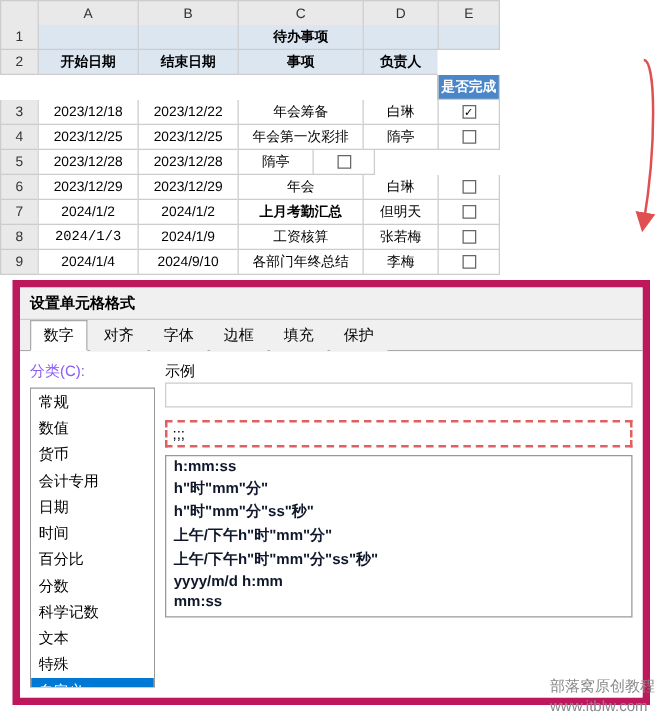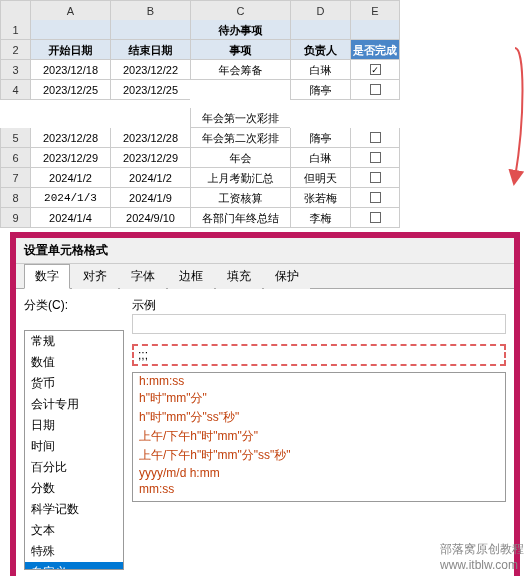--- a/index.html
+++ b/index.html
@@ -175,22 +175,22 @@
       background: #fff;
       gap: 8px;
     }
 
     .category-panel {
       width: 100px;
     }
 
     .category-label {
       font-size: 12px;
-      margin-bottom: 16px;
-      color: #000000;
+      margin-bottom: 4px;
+      color: #8b5cf6;
     }
 
     .category-list {
       width: 100px;
       height: 240px;
       border: 1px solid #999;
       background: #fff;
       overflow-y: auto;
       font-size: 12px;
     }
@@ -242,22 +242,23 @@
       border: 1px solid #999;
       background: #fff;
       height: 130px;
       overflow-y: auto;
       font-size: 12px;
     }
 
     .fmt-item {
       padding: 1px 6px;
       cursor: pointer;
-      color: #c2410c;
+      color: #0f172a;
       white-space: nowrap;
+      font-weight: bold;
     }
 
     
     .watermark {
       position: absolute;
       bottom: 4px;
       right: 8px;
       font-size: 12px;
       color: #888;
     }
@@ -292,50 +293,49 @@
     <div class="cell cell-title" style="width:60px;min-width:60px;"></div>
     <div class="cell cell-title" style="width:50px;min-width:50px;border-right:1px solid #ccc;"></div>
   </div>
 
   <div class="sheet-row">
     <div class="row-num">2</div>
     <div class="cell cell-header" style="width:80px;min-width:80px;">开始日期</div>
     <div class="cell cell-header" style="width:80px;min-width:80px;">结束日期</div>
     <div class="cell cell-header" style="width:100px;min-width:100px;">事项</div>
     <div class="cell cell-header" style="width:60px;min-width:60px;">负责人</div>
-    <div class="cell cell-done-header" style="width:50px;min-width:50px;border-right:1px solid #ccc;">是否完成</div>
+    <div class="cell cell-done-header" style="width:50px;min-width:50px;border-right:1px solid #ccc;margin-top:20px;">是否完成</div>
   </div>
 
   <div class="sheet-row">
     <div class="row-num">3</div>
     <div class="cell cell-date" style="width:80px;min-width:80px;">2023/12/18</div>
     <div class="cell cell-date" style="width:80px;min-width:80px;">2023/12/22</div>
     <div class="cell cell-data" style="width:100px;min-width:100px;">年会筹备</div>
     <div class="cell cell-data" style="width:60px;min-width:60px;">白琳</div>
     <div class="cell cb-cell" style="width:50px;min-width:50px;border-right:1px solid #ccc;">
       <div class="cb-box cb-checked"></div>
     </div>
   </div>
 
   <div class="sheet-row">
     <div class="row-num">4</div>
     <div class="cell cell-date" style="width:80px;min-width:80px;">2023/12/25</div>
     <div class="cell cell-date" style="width:80px;min-width:80px;">2023/12/25</div>
-    <div class="cell cell-data" style="width:100px;min-width:100px;margin-top:28px;">年会第一次彩排</div>
+    <div class="cell cell-data" style="width:100px;min-width:100px;">年会第一次彩排</div>
     <div class="cell cell-data" style="width:60px;min-width:60px;">隋亭</div>
     <div class="cell cb-cell" style="width:50px;min-width:50px;border-right:1px solid #ccc;">
       <div class="cb-box"></div>
     </div>
   </div>
 
   <div class="sheet-row">
     <div class="row-num">5</div>
     <div class="cell cell-date" style="width:80px;min-width:80px;">2023/12/28</div>
     <div class="cell cell-date" style="width:80px;min-width:80px;">2023/12/28</div>
-    <div class="cell cell-data" style="width:100px;min-width:100px;">年会第二次彩排</div>
     <div class="cell cell-data" style="width:60px;min-width:60px;">隋亭</div>
     <div class="cell cb-cell" style="width:50px;min-width:50px;border-right:1px solid #ccc;">
       <div class="cb-box"></div>
     </div>
   </div>
 
   <div class="sheet-row">
     <div class="row-num">6</div>
     <div class="cell cell-date" style="width:80px;min-width:80px;">2023/12/29</div>
     <div class="cell cell-date" style="width:80px;min-width:80px;">2023/12/29</div>
@@ -343,21 +343,21 @@
     <div class="cell cell-data" style="width:60px;min-width:60px;">白琳</div>
     <div class="cell cb-cell" style="width:50px;min-width:50px;border-right:1px solid #ccc;">
       <div class="cb-box"></div>
     </div>
   </div>
 
   <div class="sheet-row">
     <div class="row-num">7</div>
     <div class="cell cell-date" style="width:80px;min-width:80px;">2024/1/2</div>
     <div class="cell cell-date" style="width:80px;min-width:80px;">2024/1/2</div>
-    <div class="cell cell-data" style="width:100px;min-width:100px;">上月考勤汇总</div>
+    <div class="cell cell-data" style="width:100px;min-width:100px;font-weight:bold;">上月考勤汇总</div>
     <div class="cell cell-data" style="width:60px;min-width:60px;">但明天</div>
     <div class="cell cb-cell" style="width:50px;min-width:50px;border-right:1px solid #ccc;">
       <div class="cb-box"></div>
     </div>
   </div>
 
   <div class="sheet-row">
     <div class="row-num">8</div>
     <div class="cell cell-date" style="width:80px;min-width:80px;font-family:Liberation Mono, monospace;">2024/1/3</div>
     <div class="cell cell-date" style="width:80px;min-width:80px;">2024/1/9</div>

